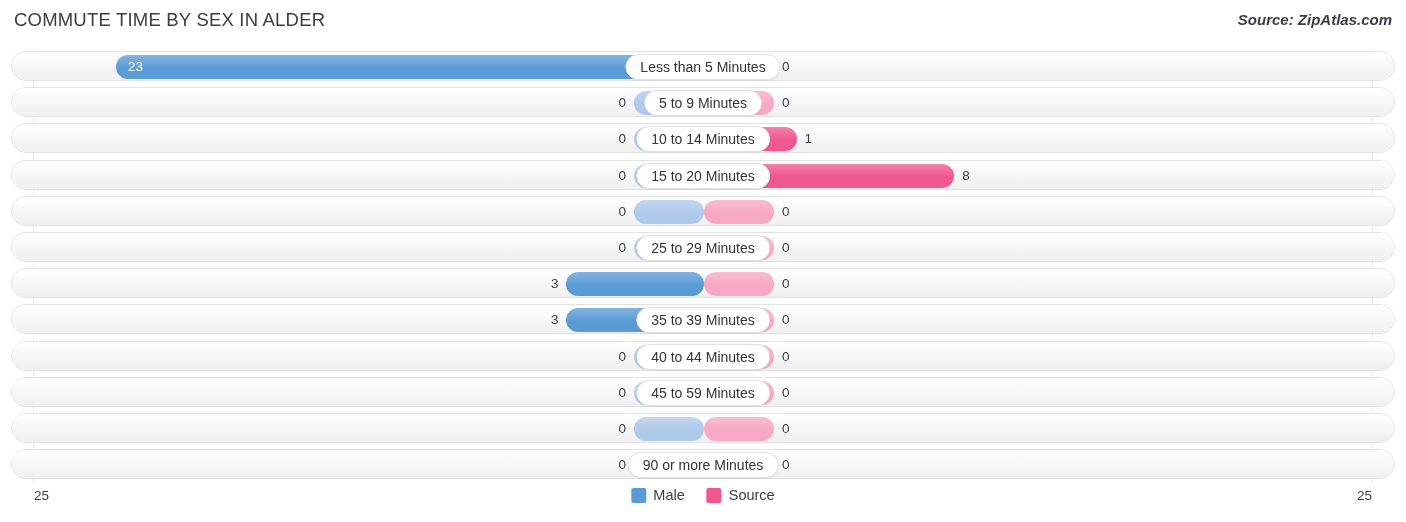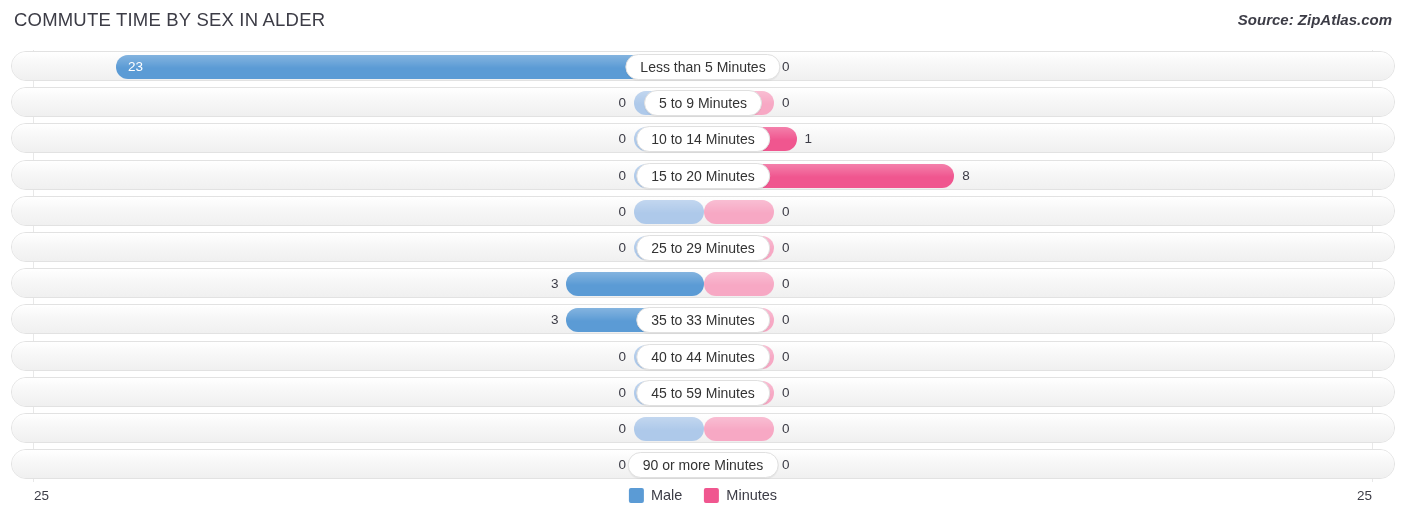--- a/index.html
+++ b/index.html
@@ -157,21 +157,21 @@
         <div class="bar female zero" style="left: 692px; width: 70px;"></div>
         <div class="val left" style="left: 486.44px; width: 60px;">3</div>
         <div class="val right" style="left: 770px; width: 60px;">0</div>
       </div>
       <div class="row" style="top: 254.4px;">
         <div class="rowgrad"></div>
         <div class="bar male" style="left: 554.44px; width: 137.56px;"></div>
         <div class="bar female zero" style="left: 692px; width: 70px;"></div>
         <div class="val left" style="left: 486.44px; width: 60px;">3</div>
         <div class="val right" style="left: 770px; width: 60px;">0</div>
-        <div class="pill">35 to 33 Minutes</div>
+        <div class="pill">35 to 39 Minutes</div>
       </div>
       <div class="row" style="top: 290.6px;">
         <div class="rowgrad"></div>
         <div class="bar male zero" style="left: 622px; width: 70px;"></div>
         <div class="bar female zero" style="left: 692px; width: 70px;"></div>
         <div class="val left" style="left: 554px; width: 60px;">0</div>
         <div class="val right" style="left: 770px; width: 60px;">0</div>
         <div class="pill">40 to 44 Minutes</div>
       </div>
       <div class="row" style="top: 326.8px;">
@@ -202,17 +202,17 @@
   <div class="axis l">25</div>
   <div class="axis r">25</div>
 
   <div class="legend">
     <div class="item">
       <span class="swatch" id="sw-male" style="background: rgb(91, 155, 213);"></span>
       <span>Male</span>
     </div>
     <div class="item">
       <span class="swatch" id="sw-female" style="background: rgb(240, 86, 143);"></span>
-      <span>Minutes</span>
+      <span>Source</span>
     </div>
   </div>
 
 </div>
 
 </body></html>

